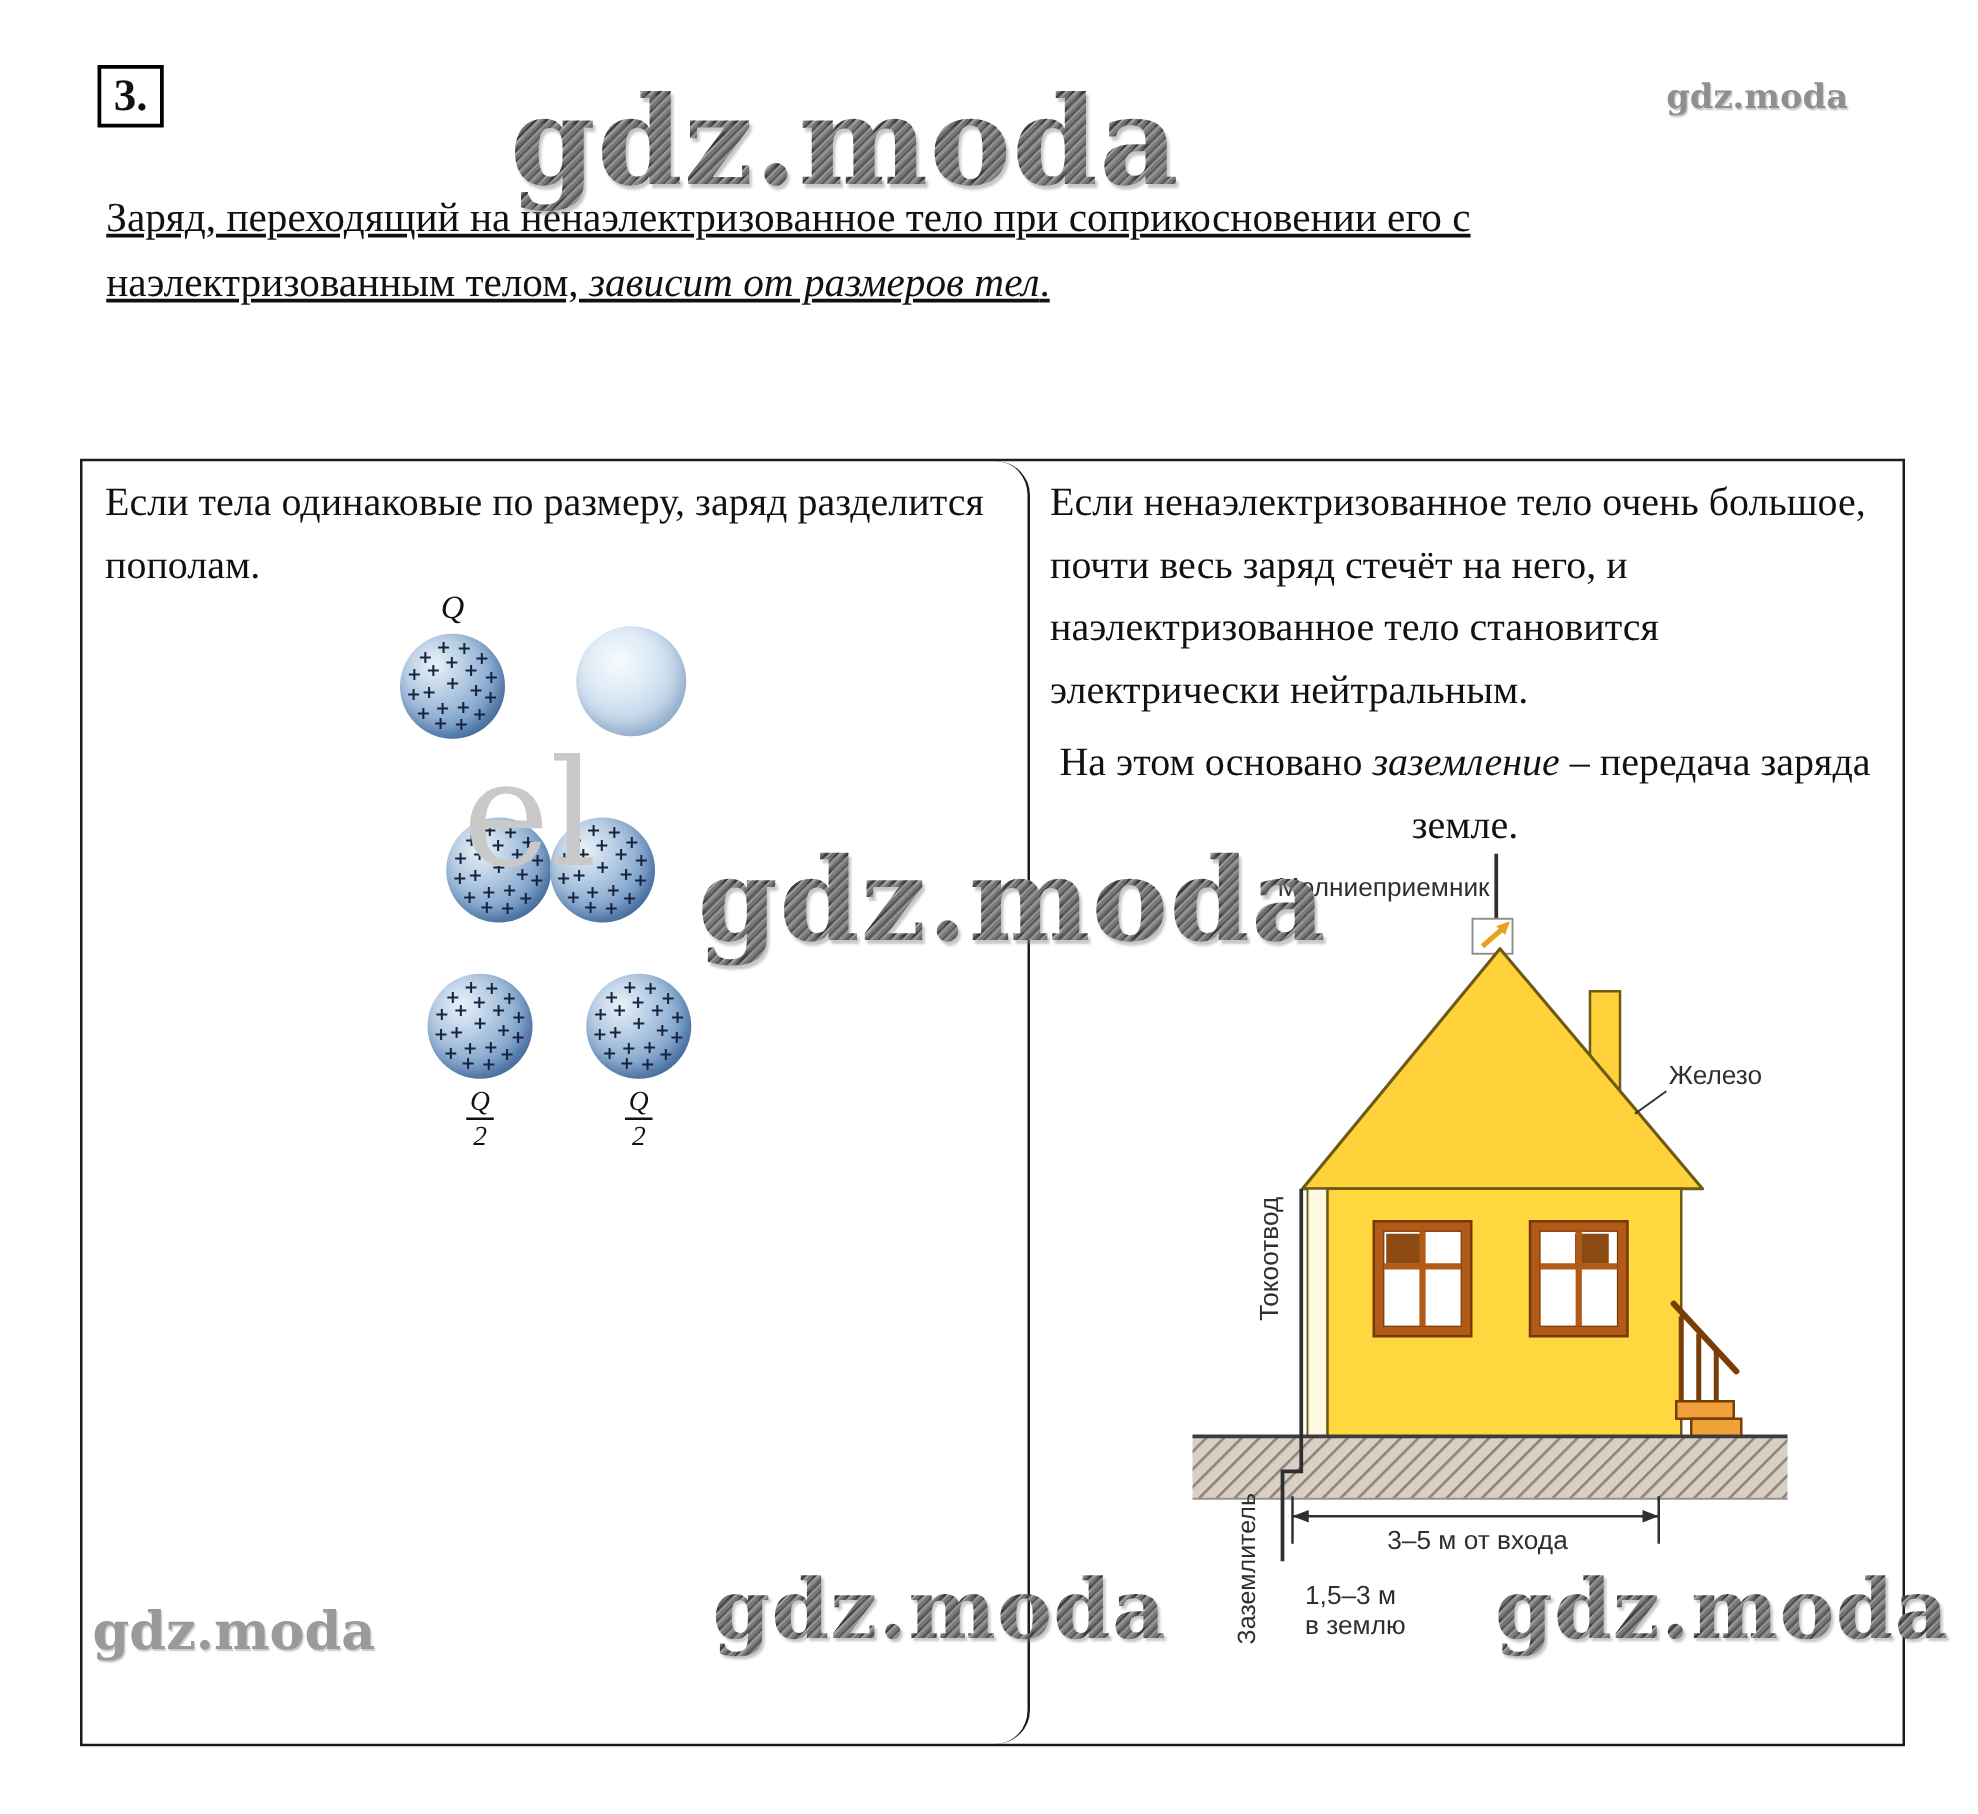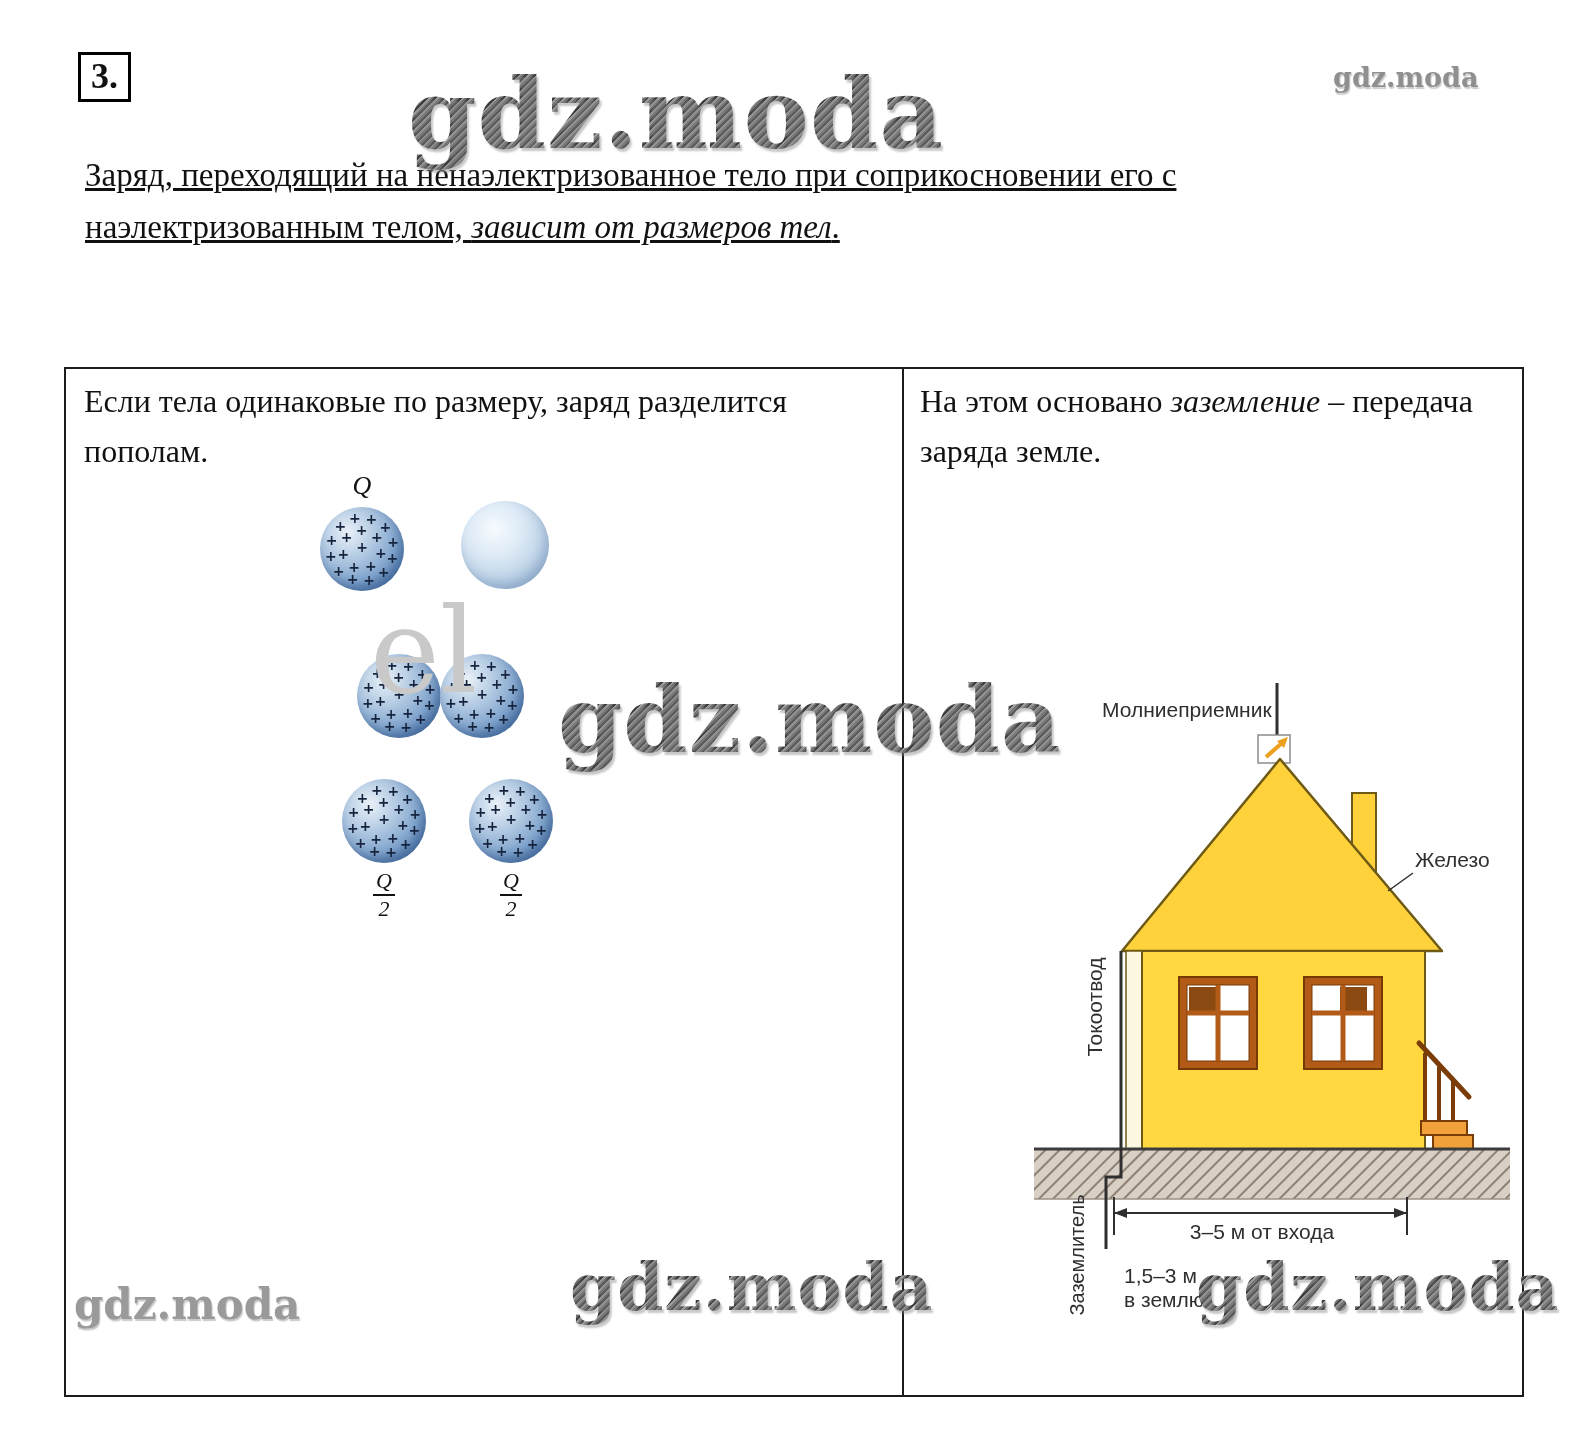--- a/index.html
+++ b/index.html
@@ -8,21 +8,21 @@
 
   .num-box{position:absolute;left:78px;top:52px;border:3px solid #000;padding:0 10px 2px 10px;
            font-size:36px;font-weight:700;background:#fff;z-index:2;}
 
   .intro{position:absolute;left:85px;top:150px;width:1360px;font-size:33px;line-height:1.57;z-index:2;}
   .intro p{margin:0;text-decoration:underline;}
 
   .tbl{position:absolute;left:64px;top:367px;width:1456px;height:1026px;border:2px solid #1c1c1c;
        display:flex;z-index:1;background:#fff;}
   .cell{position:relative;box-sizing:border-box;}
-  .cell-left{width:838px;border-right:2px solid #1c1c1c;padding:8px 16px 16px 18px;}
+  .cell-left{width:758px;border-right:2px solid #1c1c1c;padding:8px 16px 16px 18px;border-radius:27px;}
   .cell-right{flex:1;padding:8px 18px 0 16px;}
   .cell-p{margin:0 0 4px 0;font-size:32px;line-height:1.56;}
   .cell-right .cell-p + .cell-p{margin-top:8px;text-align:center;}
 
   
   .figure-spheres{position:absolute;left:0;top:0;width:100%;height:100%;}
   .sphere{position:absolute;border-radius:50%;}
   .sphere.charged{width:84px;height:84px;
     background:radial-gradient(circle at 33% 30%, #e9f1f8 0%, #b7cde4 30%, #7fa3cc 62%, #4d79ad 86%, #3a639a 100%);
     box-shadow:inset -4px -6px 10px rgba(30,60,110,.35);}
@@ -205,20 +205,21 @@
         </div>
         <div class="frac f2">
           <span>Q</span>
           <span class="bar"></span>
           <span>2</span>
         </div>
       </div>
     </div>
 
     <div class="cell cell-right">
+      <p class="cell-p">Если ненаэлектризованное тело очень большое, почти весь заряд стечёт на него, и наэлектризованное тело становится электрически нейтральным.</p>
       <p class="cell-p"><span>На этом основано </span><i>заземление</i><span> – передача заряда земле.</span></p>
 
       <svg class="house" viewBox="0 0 600 655">
         <defs>
           <pattern id="hatch" width="10" height="10" patternUnits="userSpaceOnUse" patternTransform="rotate(45)">
             <rect width="10" height="10" fill="#d8cfc5"></rect>
             <line x1="0" y1="0" x2="0" y2="10" stroke="#8d8176" stroke-width="4"></line>
           </pattern>
         </defs>
 

